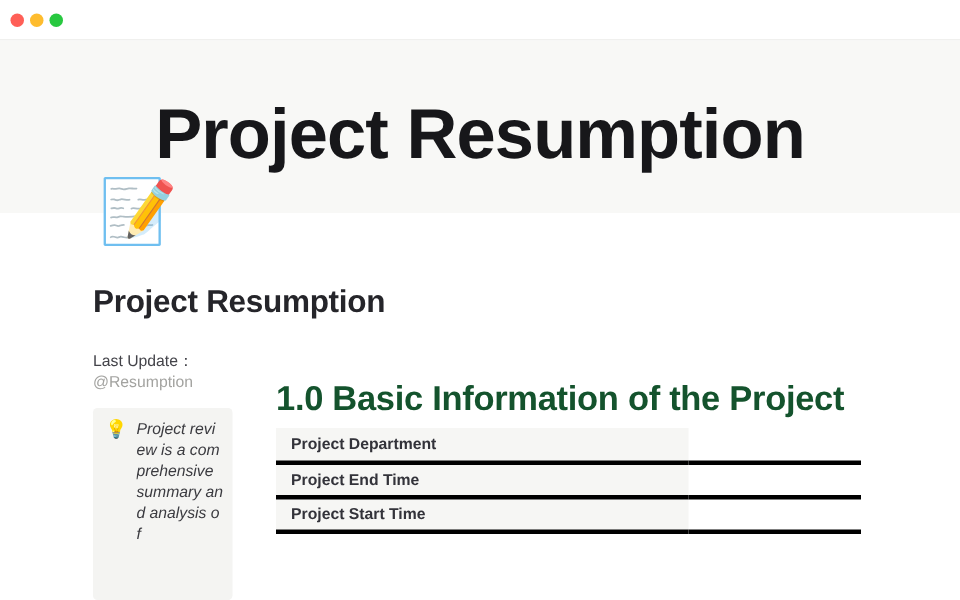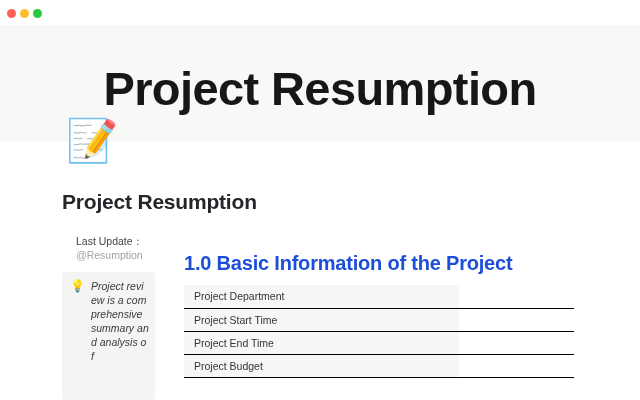--- a/index.html
+++ b/index.html
@@ -69,21 +69,21 @@
     position: absolute;
     left: 62px; top: 190px;
     font-size: 21px;
     font-weight: 700;
     color: #25252a;
     letter-spacing: -0.2px;
   }
 
   #meta-block {
     position: absolute;
-    left: 76px; top: 234px;
+    left: 62px; top: 234px;
     font-size: 10.5px;
     line-height: 14px;
   }
   #meta-label {
     color: #44444a;
     display: block;
   }
   #meta-value {
     color: #a3a3a0;
     display: block;
@@ -115,43 +115,43 @@
     word-break: break-all;
     overflow: hidden;
     max-height: 116px;
     font-style: italic;
   }
 
   
   #section-heading {
     position: absolute;
     left: 184px; top: 252px;
-    font-size: 20px;
-    font-weight: 700;
-    color: #1d4ed8;
+    font-size: 23px;
+    font-weight: 700;
+    color: #14532d;
     letter-spacing: -0.2px;
   }
 
   
   #info-table {
     position: absolute;
     left: 184px; top: 285px;
     width: 390px;
     border-collapse: collapse;
     table-layout: fixed;
     font-size: 10.5px;
   }
   #info-table col.col-label { width: 275px; }
   #info-table col.col-value { width: 115px; }
   #info-table td {
     height: 23px;
     padding: 0 0 0 10px;
-    border-bottom: 1px solid #000000;
+    border-bottom: 3px solid #000000;
     color: #33333a;
-    font-weight: 400;
+    font-weight: 700;
     white-space: nowrap;
     overflow: hidden;
     box-sizing: border-box;
   }
   #info-table td.cell-label {
     background: #f6f6f4;
   }
   #info-table td.cell-value {
     background: #ffffff;
   }
@@ -191,25 +191,21 @@
   <colgroup>
     <col class="col-label">
     <col class="col-value">
   </colgroup>
   <tbody id="info-table-body">
       <tr>
         <td class="cell-label">Project Department</td>
         <td class="cell-value"></td>
       </tr>
       <tr>
-        <td class="cell-label">Project Start Time</td>
-        <td class="cell-value"></td>
-      </tr>
-      <tr>
         <td class="cell-label">Project End Time</td>
         <td class="cell-value"></td>
       </tr>
       <tr>
-        <td class="cell-label">Project Budget</td>
+        <td class="cell-label">Project Start Time</td>
         <td class="cell-value"></td>
       </tr>
     </tbody>
 </table>
 
 </body></html>

